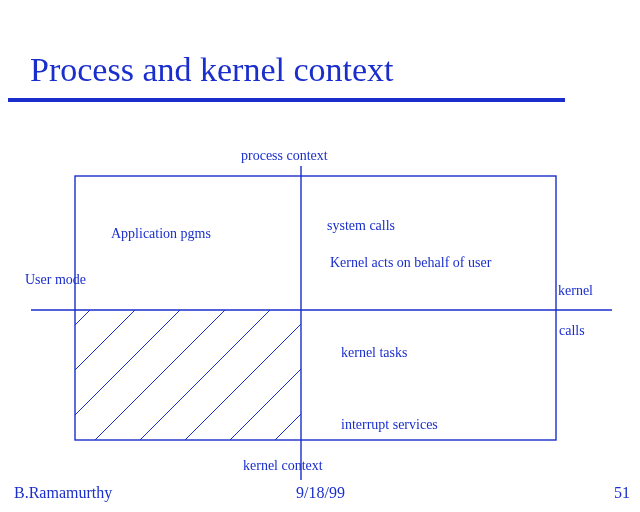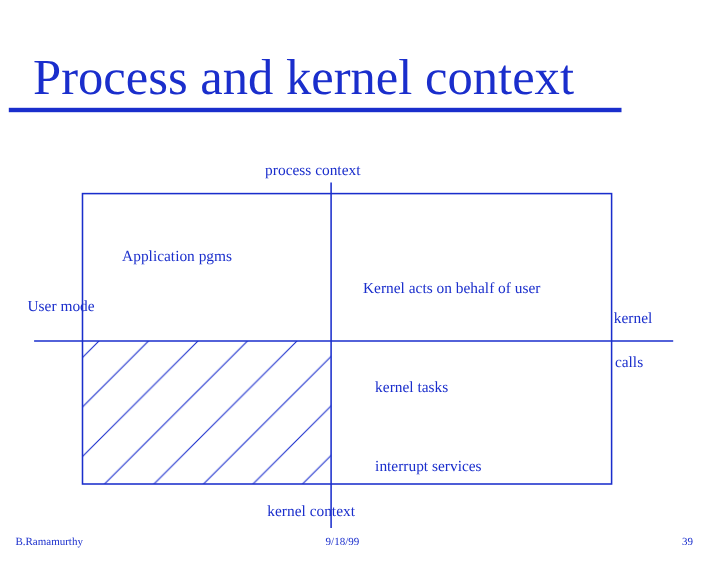--- a/index.html
+++ b/index.html
@@ -22,21 +22,21 @@
     width: 640px;
     height: 512px;
   }
 
   
   #slide-title {
     position: absolute;
     left: 30px;
     top: 48px;
     width: 580px;
-    font-size: 46px;
+    font-size: 34px;
     line-height: 44px;
     color: #1a2ecc;
     white-space: nowrap;
   }
   #title-rule {
     position: absolute;
     left: 8px;
     top: 98px;
     width: 557px;
     height: 4px;
@@ -81,21 +81,21 @@
   
   #footer {
     position: absolute;
     left: 0;
     top: 486px;
     width: 640px;
     height: 20px;
   }
   .foot {
     position: absolute;
-    font-size: 10px;
+    font-size: 16px;
     line-height: 14px;
     color: #1a2ecc;
     white-space: nowrap;
   }
   #footer-author { left: 14px;  top: 0; }
   #footer-date   { left: 296px; top: 0; }
   #footer-page   { right: 10px; top: 0; }
 </style>
 </head>
 <body>
@@ -127,33 +127,34 @@
 
       <line x1="31" y1="180" x2="612" y2="180" stroke="#1a2ecc" stroke-width="1.4"></line>
     </svg>
 
     <div class="dlabel" id="label-process-context">process context</div>
 
     <div class="dlabel" id="label-application-pgms">Application pgms</div>
 
     <div class="dlabel" id="label-user-mode">User mode</div>
 
+    <div class="dlabel" id="label-system-calls">system calls</div>
 
     <div class="dlabel" id="label-kernel-behalf">Kernel acts on behalf of user</div>
 
     <div class="dlabel" id="label-kernel-word">kernel</div>
 
     <div class="dlabel" id="label-mode-word">calls</div>
 
     <div class="dlabel" id="label-kernel-tasks">kernel tasks</div>
 
     <div class="dlabel" id="label-interrupt-svcs">interrupt services</div>
 
     <div class="dlabel" id="label-kernel-context">kernel context</div>
   </div>
 
   <div id="footer">
     <div class="foot" id="footer-author">B.Ramamurthy</div>
     <div class="foot" id="footer-date">9/18/99</div>
-    <div class="foot" id="footer-page">39</div>
+    <div class="foot" id="footer-page">51</div>
   </div>
 
 </div>
 
 </body></html>

